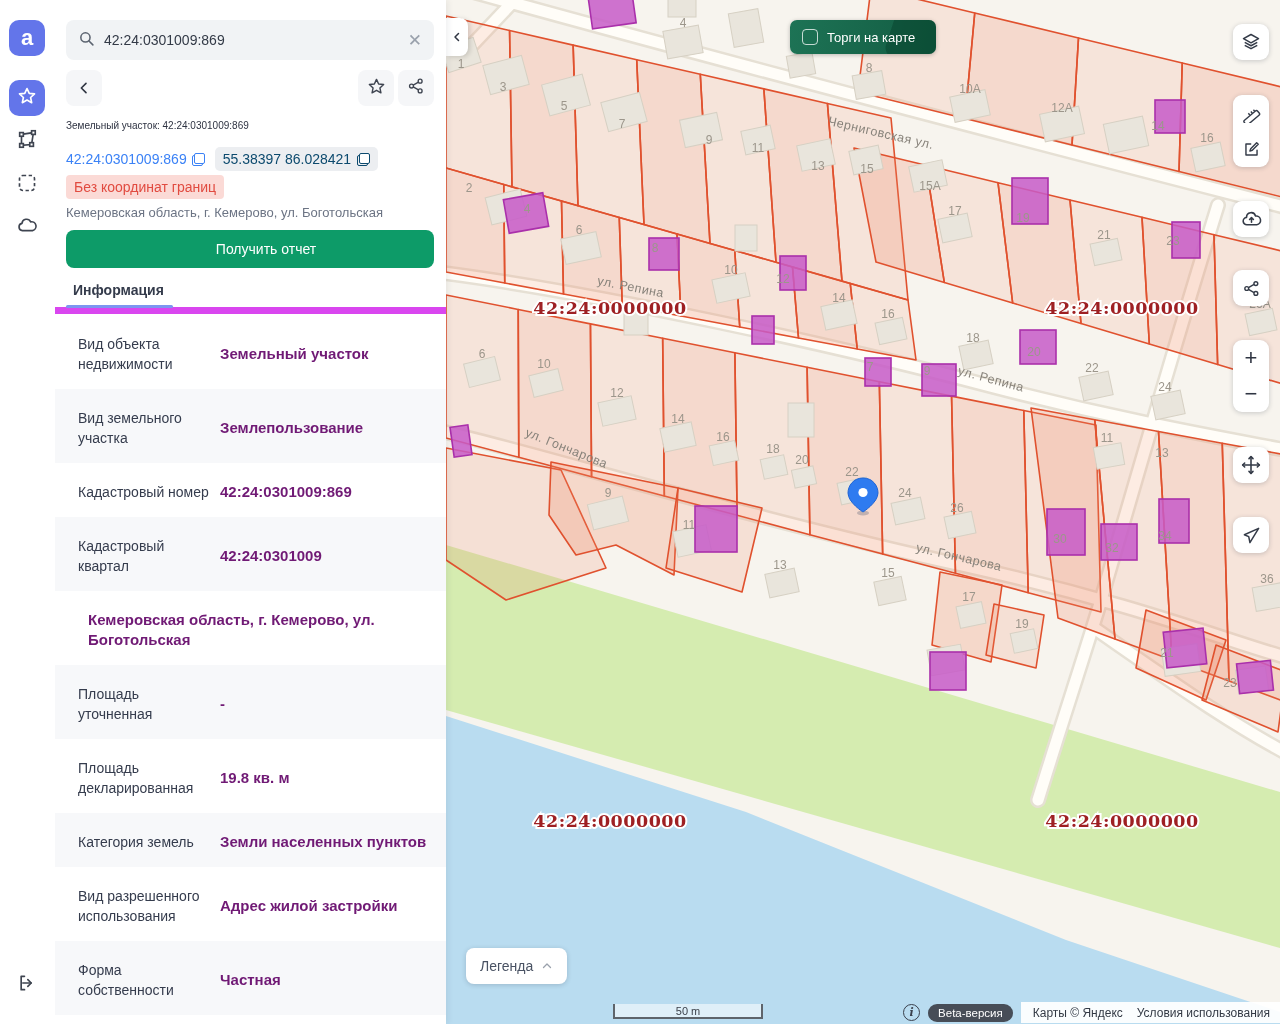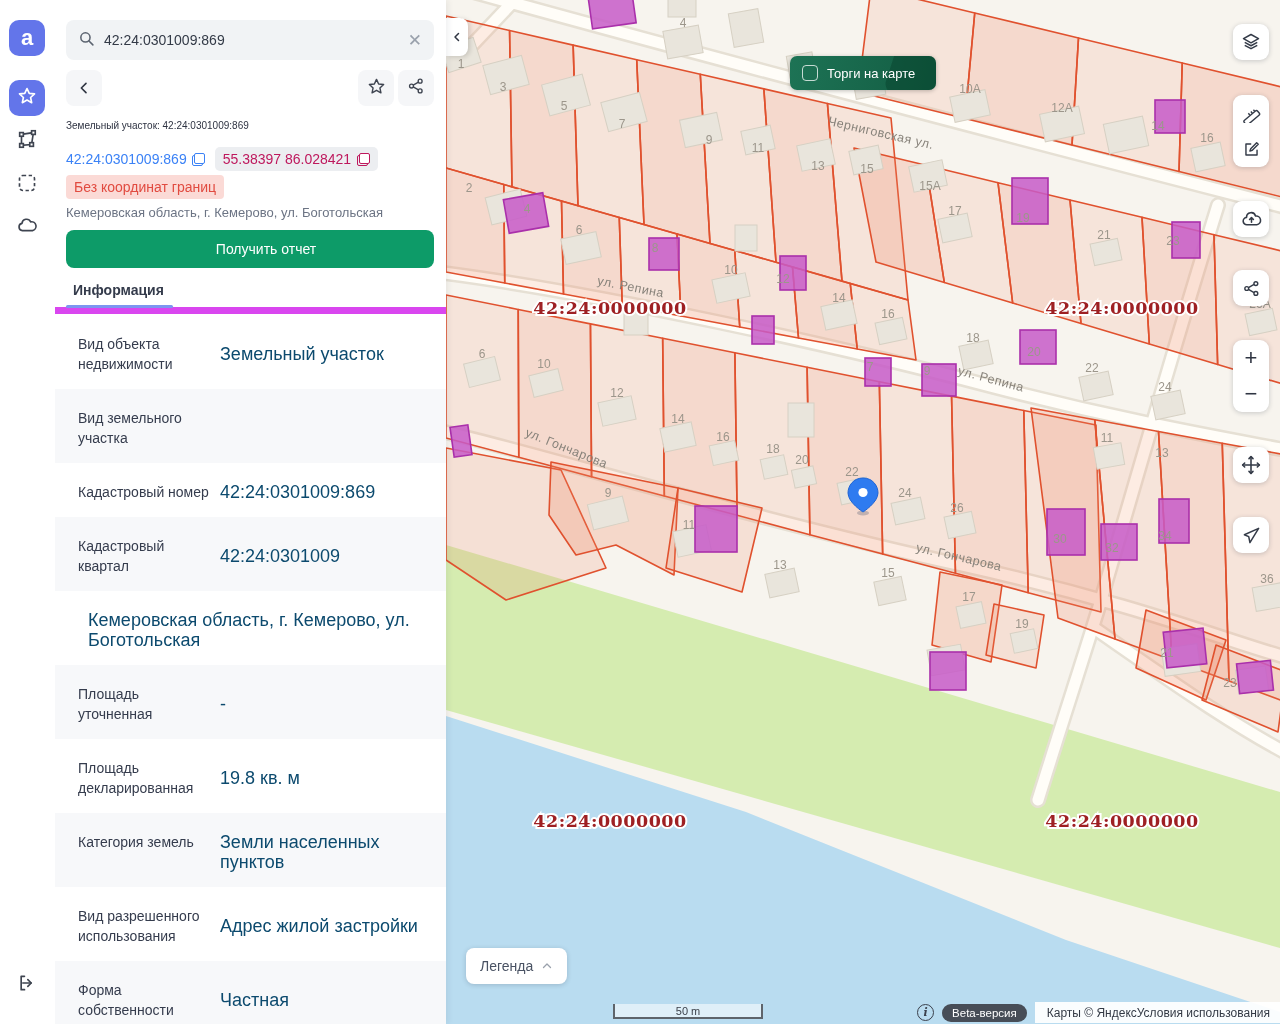--- a/index.html
+++ b/index.html
@@ -25,49 +25,49 @@
     font-family:"Liberation Sans", sans-serif; margin-left:9px; }
   .search-x { color:#9aa1ac; font-size:17px; cursor:pointer; line-height:1; }
   .hdr-row { position:absolute; left:11px; top:70px; width:368px; height:36px; display:flex; align-items:center; }
   .sq-btn { width:36px; height:36px; border-radius:8px; background:#f5f6f8; display:flex; align-items:center;
     justify-content:center; cursor:pointer; color:#3e4450; }
   .hdr-row .spacer { flex:1; }
   .hdr-row .sq-btn + .sq-btn { margin-left:4px; }
   .p-title { position:absolute; left:11px; top:120px; width:368px; font-size:10px; font-weight:normal; color:#2e3342; }
   .chips { position:absolute; left:11px; top:147px; display:flex; align-items:center; gap:10px; }
   .cad-link { color:#3b82f6; font-size:14px; display:flex; align-items:center; gap:5px; cursor:pointer; }
-  .coord-chip { background:#eceef1; border-radius:5px; padding:4px 8px; font-size:14px; color:#be185d;
+  .coord-chip { background:#eceef1; border-radius:5px; padding:4px 8px; font-size:14px; color:#0c4a6e;
     display:flex; align-items:center; gap:6px; cursor:pointer; }
   .copy-ic { width:13px; height:13px; position:relative; display:inline-block; }
   .copy-ic:before { content:""; position:absolute; left:0; bottom:0; width:9px; height:9px; border:1.4px solid currentColor; border-radius:2px; }
   .copy-ic:after { content:""; position:absolute; right:0; top:0; width:9px; height:9px; border:1.4px solid currentColor; border-radius:2px; background:#fff; }
   .badge { position:absolute; left:11px; top:175px; background:#fbdad6; color:#e14b40; font-size:14px;
     padding:4px 8px; border-radius:4px; }
   .addr { position:absolute; left:11px; top:205px; width:368px; font-size:13px; color:#6c7484; }
   .report-btn { position:absolute; left:11px; top:230px; width:368px; height:38px; border:none; border-radius:8px;
     background:#0d9b68; color:#fff; font-size:14px; cursor:pointer; font-family:"Liberation Sans", sans-serif;padding-left:32px; }
   .tabs { position:absolute; left:0; top:278px; width:391px; border-bottom:7px solid #d946ef; height:36px; }
   .tab { position:absolute; left:18px; top:4px; font-size:14px; font-weight:bold; color:#343b4b; cursor:pointer; }
   .tab-line { position:absolute; left:11px; bottom:-1px; width:107px; height:3px; background:#7d95f0; border-radius:2px; }
   .info { position:absolute; left:0; top:315px; width:391px; }
   .info-row { display:flex; padding:19px 12px 15px 23px; }
   .info-row.alt { background:#f7f8fa; }
   .info-label { width:132px; font-size:14px; color:#353c4d; line-height:20px; flex:0 0 132px; }
-  .info-value { font-size:18px; color:#0c4a6e; line-height:20px; padding-left:10px; flex:1; display:flex; align-items:center; }
+  .info-value { font-size:15px; color:#701a75; line-height:20px; padding-left:10px; flex:1; display:flex; align-items:center;font-weight:bold; }
 
   
   .map { position:relative; width:834px; height:1024px; background:#f7f4ee; overflow:hidden; }
   .map svg.base { position:absolute; left:0; top:0; }
   .collapse-btn { position:absolute; left:0; top:18px; width:22px; height:38px; background:#fff;
     border-radius:0 8px 8px 0; box-shadow:2px 1px 5px rgba(0,0,0,.15); display:flex; align-items:center;
     justify-content:center; cursor:pointer; color:#2f3542; font-size:15px; }
   .toggle-pill { position:absolute; left:344px; top:20px; width:146px; height:34px; border-radius:7px;
     background:linear-gradient(100deg,#1d7355 0%, #166348 70%, #0f5a3f 100%); color:#fff; font-size:13px;
     display:flex; align-items:center; padding:0 12px; gap:9px; cursor:pointer; overflow:hidden;
-    box-shadow:0 1px 4px rgba(0,0,0,.25);margin-top:36px; }
+    box-shadow:0 1px 4px rgba(0,0,0,.25); }
   .toggle-pill .deco { position:absolute; right:-8px; top:-10px; width:54px; height:54px; border-radius:10px;
     background:rgba(10,70,48,.55); transform:rotate(18deg); }
   .toggle-box { width:16px; height:16px; border:1.6px solid rgba(255,255,255,.75); border-radius:4px; flex:0 0 16px; z-index:1; }
   .toggle-label { z-index:1; white-space:nowrap; }
 
   .tools { position:absolute; right:11px; top:0; width:36px; }
   .tool, .tool-group { position:absolute; right:0; width:36px; background:#fff; border-radius:9px;
     box-shadow:0 1px 5px rgba(30,40,60,.22); }
   .tool { height:36px; display:flex; align-items:center; justify-content:center; cursor:pointer; color:#343b48; }
   .tool-group { display:flex; flex-direction:column; }
@@ -79,21 +79,21 @@
     font-size:14px; color:#495263; cursor:pointer; }
   .scalebar { position:absolute; left:167px; top:1004px; width:150px; height:15px;
     background:rgba(255,255,255,.55); border-left:2px solid #5e646b; border-right:2px solid #5e646b;
     border-bottom:2px solid #5e646b; display:flex; align-items:center; justify-content:center;
     font-size:11px; color:#3c414a; }
   .attrib { position:absolute; right:0; top:1001px; height:23px; display:flex; align-items:center; gap:8px; }
   .info-ic { width:17px; height:17px; border:1.5px solid #3a404c; border-radius:50%; color:#3a404c;
     font-size:11px; display:flex; align-items:center; justify-content:center; font-weight:bold; cursor:pointer;
     font-family:"DejaVu Serif", serif; font-style:italic; }
   .beta-pill { background:#474d57; color:#fff; border-radius:10px; font-size:11.5px; padding:3px 10px; }
-  .attrib-strip { background:rgba(255,255,255,.92); height:21px; display:flex; align-items:center; 
+  .attrib-strip { background:rgba(255,255,255,.92); height:21px; display:flex; align-items:center; gap:14px;
     padding:0 10px 0 12px; font-size:12px; color:#333a45; }
   .attrib-strip span { cursor:pointer; }
 
   text.pnum { font-size:12px; fill:#9c968b; font-family:"Liberation Sans", sans-serif; }
   text.street { font-size:12.5px; fill:#87827a; letter-spacing:.5px; font-family:"Liberation Sans", sans-serif; }
   text.quarter { font-size:17.5px; font-weight:bold; fill:#9e2023; font-family:"DejaVu Serif", serif;
     paint-order:stroke; stroke:#ffffff; stroke-width:4px; letter-spacing:.5px; }
 </style>
 </head>
 <body>
@@ -205,20 +205,21 @@
       <span class="tab-line"></span>
     </div>
 
     <div class="info" id="info-table">
         <div class="info-row">
           <div class="info-label">Вид объекта недвижимости</div>
           <div class="info-value">Земельный участок</div>
         </div>
         <div class="info-row alt">
           <div class="info-label">Вид земельного участка</div>
+          <div class="info-value">Землепользование</div>
         </div>
         <div class="info-row">
           <div class="info-label">Кадастровый номер</div>
           <div class="info-value">42:24:0301009:869</div>
         </div>
         <div class="info-row alt">
           <div class="info-label">Кадастровый квартал</div>
           <div class="info-value">42:24:0301009</div>
         </div>
         <div class="info-row">

